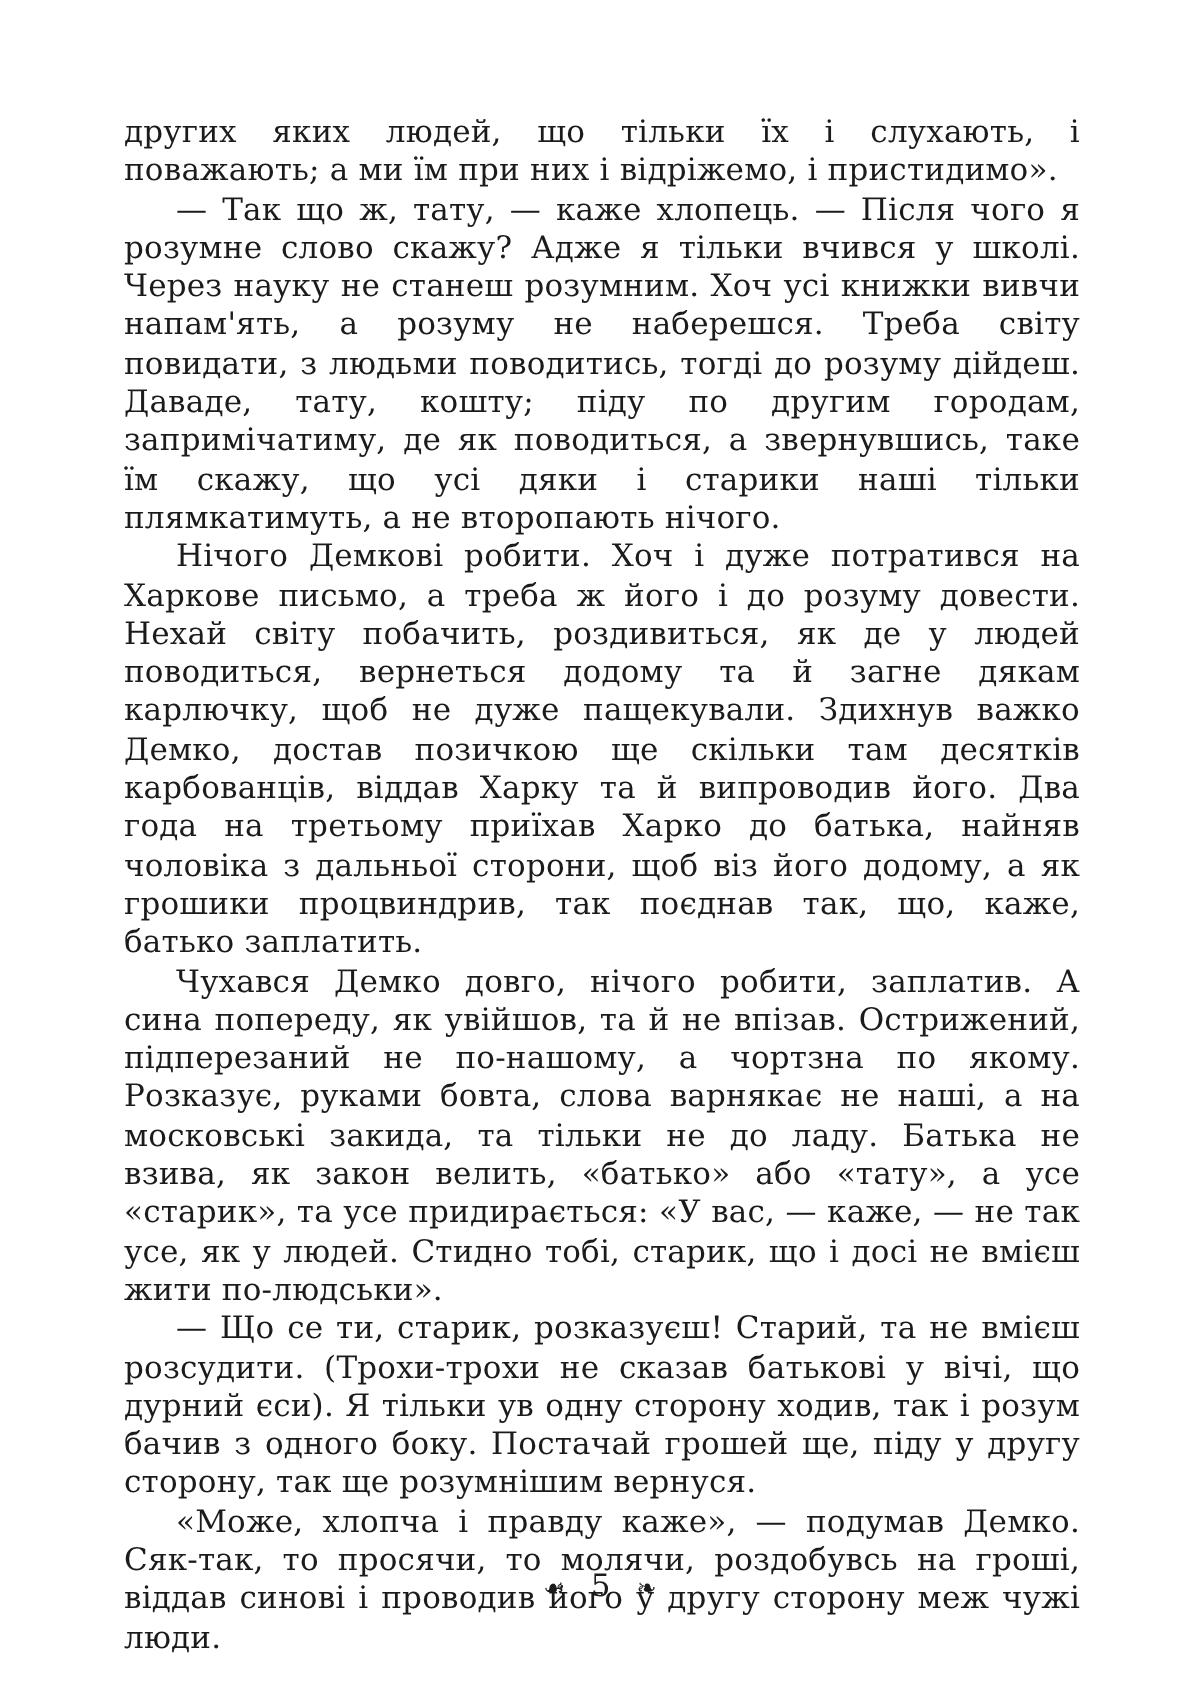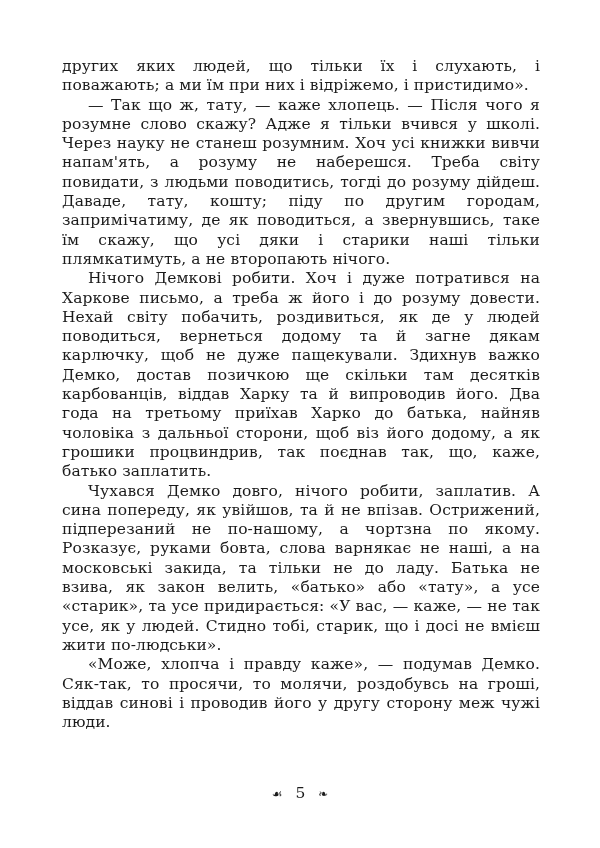--- a/index.html
+++ b/index.html
@@ -65,20 +65,21 @@
 </head>
 <body>
 
 <div class="book-page">
 
   <div class="page-text">
     <p class="no-indent">других яких людей, що тільки їх і слухають, і поважають; а ми їм при них і відріжемо, і пристидимо».</p>
     <p>— Так що ж, тату, — каже хлопець. — Після чого я розумне слово скажу? Адже я тільки вчився у школі. Через науку не станеш розумним. Хоч усі книжки вивчи напам'ять, а розуму не наберешся. Треба світу повидати, з людьми поводитись, тогді до розуму дійдеш. Даваде, тату, кошту; піду по другим городам, запримічатиму, де як поводиться, а звернувшись, таке їм скажу, що усі дяки і старики наші тільки плямкатимуть, а не второпають нічого.</p>
     <p>Нічого Демкові робити. Хоч і дуже потратився на Харкове письмо, а треба ж його і до розуму довести. Нехай світу побачить, роздивиться, як де у людей поводиться, вернеться додому та й загне дякам карлючку, щоб не дуже пащекували. Здихнув важко Демко, достав позичкою ще скільки там десятків карбованців, віддав Харку та й випроводив його. Два года на третьому приїхав Харко до батька, найняв чоловіка з дальньої сторони, щоб віз його додому, а як грошики процвиндрив, так поєднав так, що, каже, батько заплатить.</p>
     <p>Чухався Демко довго, нічого робити, заплатив. А сина попереду, як увійшов, та й не впізав. Острижений, підперезаний не по-нашому, а чортзна по якому. Розказує, руками бовта, слова варнякає не наші, а на московські закида, та тільки не до ладу. Батька не взива, як закон велить, «батько» або «тату», а усе «старик», та усе придирається: «У вас, — каже, — не так усе, як у людей. Стидно тобі, старик, що і досі не вмієш жити по-людськи».</p>
+    <p>— Що се ти, старик, розказуєш! Старий, та не вмієш розсудити. (Трохи-трохи не сказав батькові у вічі, що дурний єси). Я тільки ув одну сторону ходив, так і розум бачив з одного боку. Постачай грошей ще, піду у другу сторону, так ще розумнішим вернуся.</p>
     <p>«Може, хлопча і правду каже», — подумав Демко. Сяк-так, то просячи, то молячи, роздобувсь на гроші, віддав синові і проводив його у другу сторону меж чужі люди.</p>
   </div>
 
   <div class="page-footer">
     <span class="fleuron">☙</span>
     <span class="page-number">5</span>
     <span class="fleuron">❧</span>
   </div>
 
 </div>

